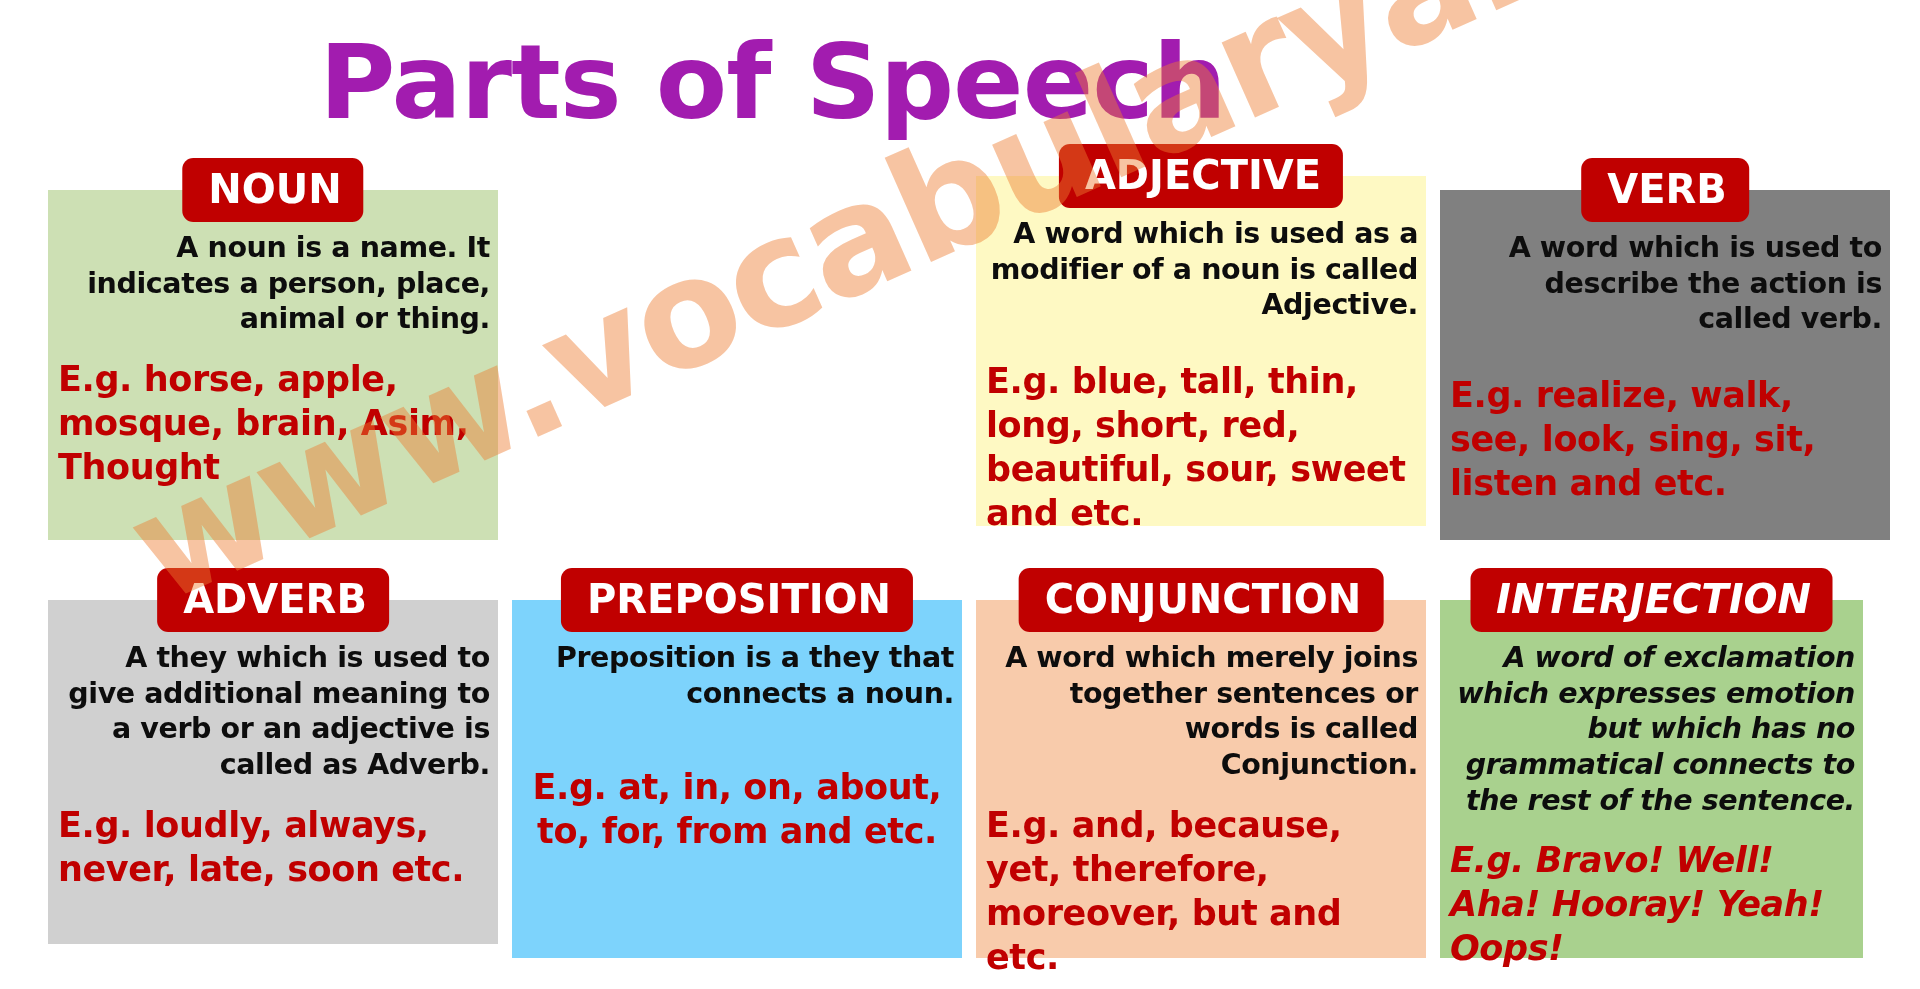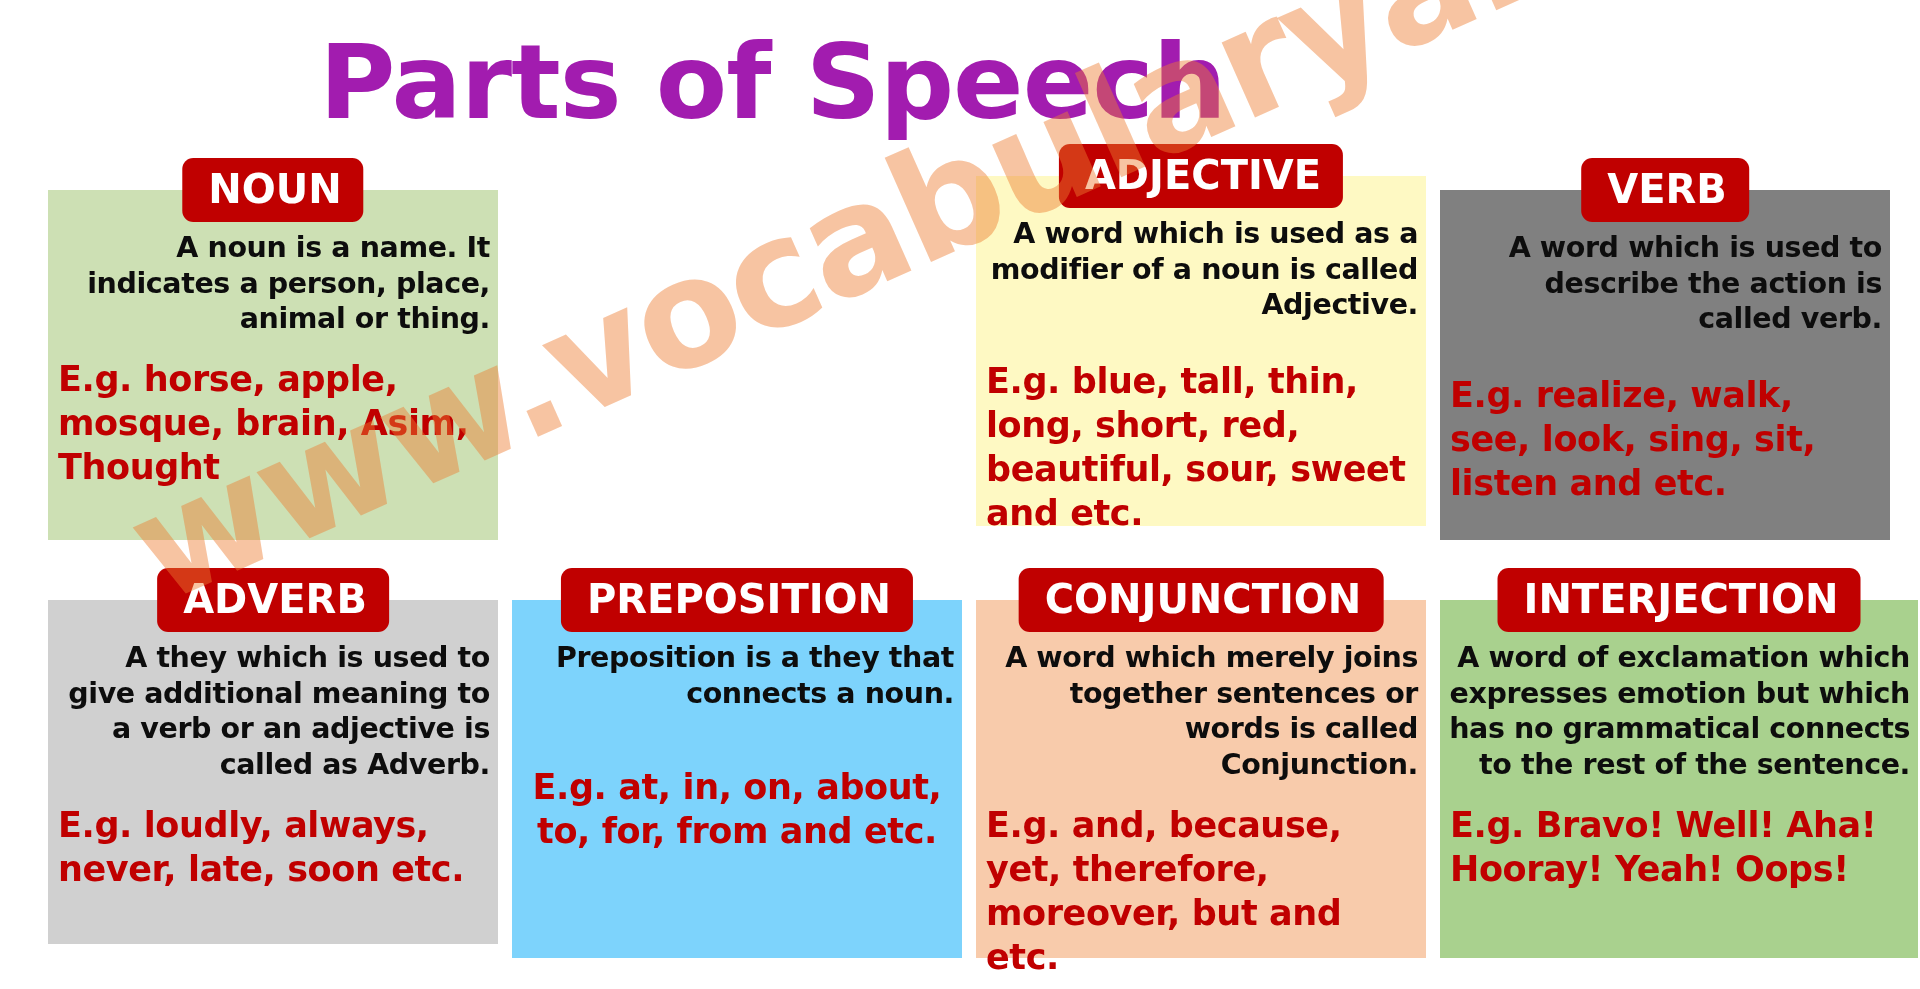--- a/index.html
+++ b/index.html
@@ -164,21 +164,21 @@
 
   <div class="card" style="left:976px; top:600px; width:450px; height:358px; background:#F8CBAB;">
     <div class="badge">CONJUNCTION</div>
     <div class="card-body">
       <p class="definition">A word which merely joins together sentences or words is called Conjunction.</p>
       <div class="spacer-sm"></div>
       <p class="example">E.g. and, because, yet, therefore, moreover, but and etc.</p>
     </div>
   </div>
 
-  <div class="card" style="left:1440px; top:600px; width:478px; height:358px; background:#A9D18E;">
+  <div class="card" style="left:1440px; top:600px; width:423px; height:358px; background:#A9D18E;font-style:italic;">
     <div class="badge">INTERJECTION</div>
     <div class="card-body">
       <p class="definition">A word of exclamation which expresses emotion but which has no grammatical connects to the rest of the sentence.</p>
       <div class="spacer-sm"></div>
       <p class="example">E.g. Bravo! Well! Aha! Hooray! Yeah! Oops!</p>
     </div>
   </div>
 
   <div id="watermark">www.vocabularyan.com</div>
 

